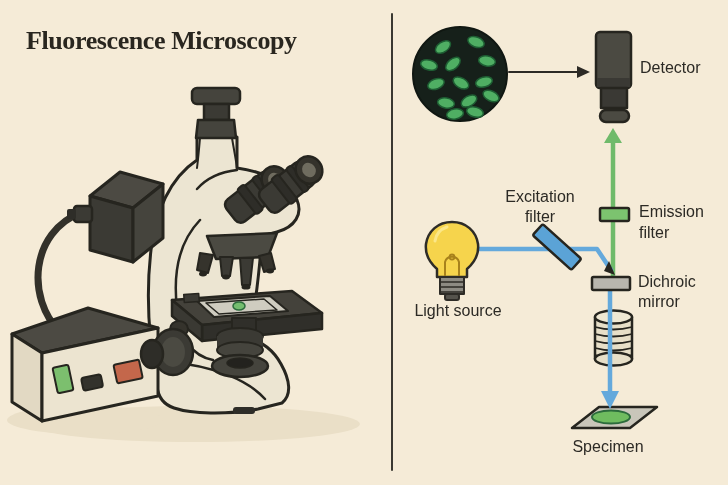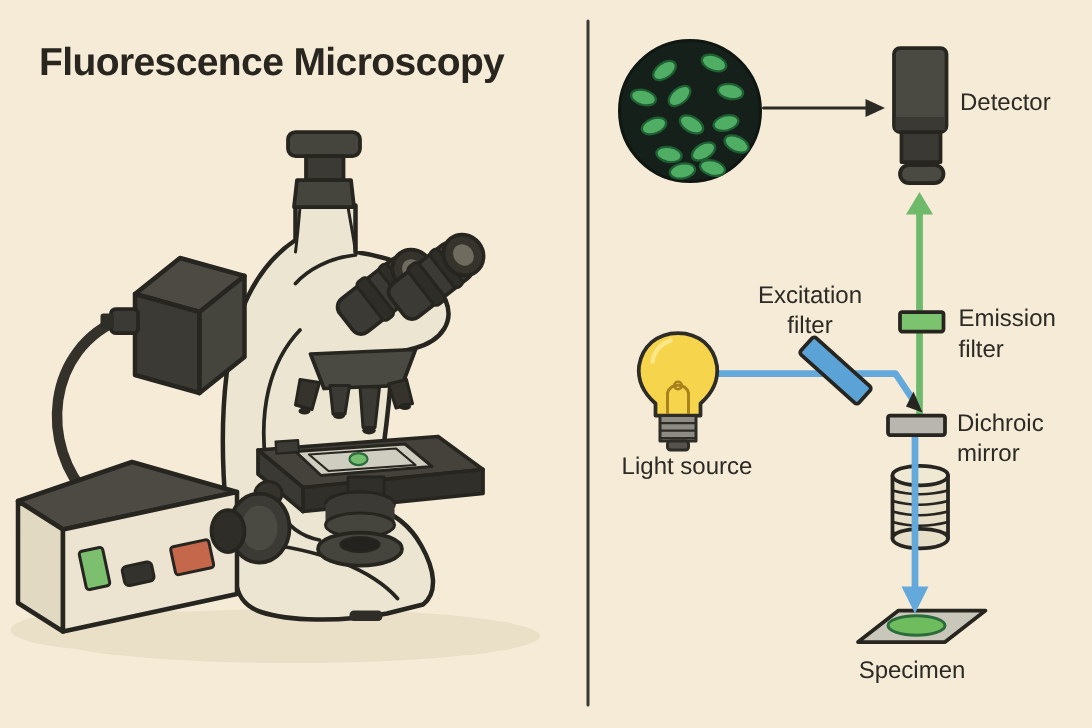--- a/index.html
+++ b/index.html
@@ -4,21 +4,21 @@
 <style>
   html,body{margin:0;padding:0;}
   body{
     width:728px;height:485px;overflow:hidden;position:relative;
     background:#f5ebd7;
     font-family:"Liberation Sans",sans-serif;
   }
   #scene{position:absolute;left:0;top:0;}
   .page-title{
     position:absolute;left:26px;top:26px;
-    font-size:26px;font-weight:bold;color:#29261f;letter-spacing:-0.4px;
+    font-size:26px;font-weight:bold;color:#29261f;letter-spacing:-0.4px;font-family:Liberation Serif, serif;
   }
   svg [stroke]{stroke-linejoin:round;stroke-linecap:round;}
   svg text{
     font-family:"Liberation Sans",sans-serif;
     font-size:16px;fill:#2c2a25;
   }
   .t-center{text-anchor:middle;}
 </style>
 </head>
 <body>

